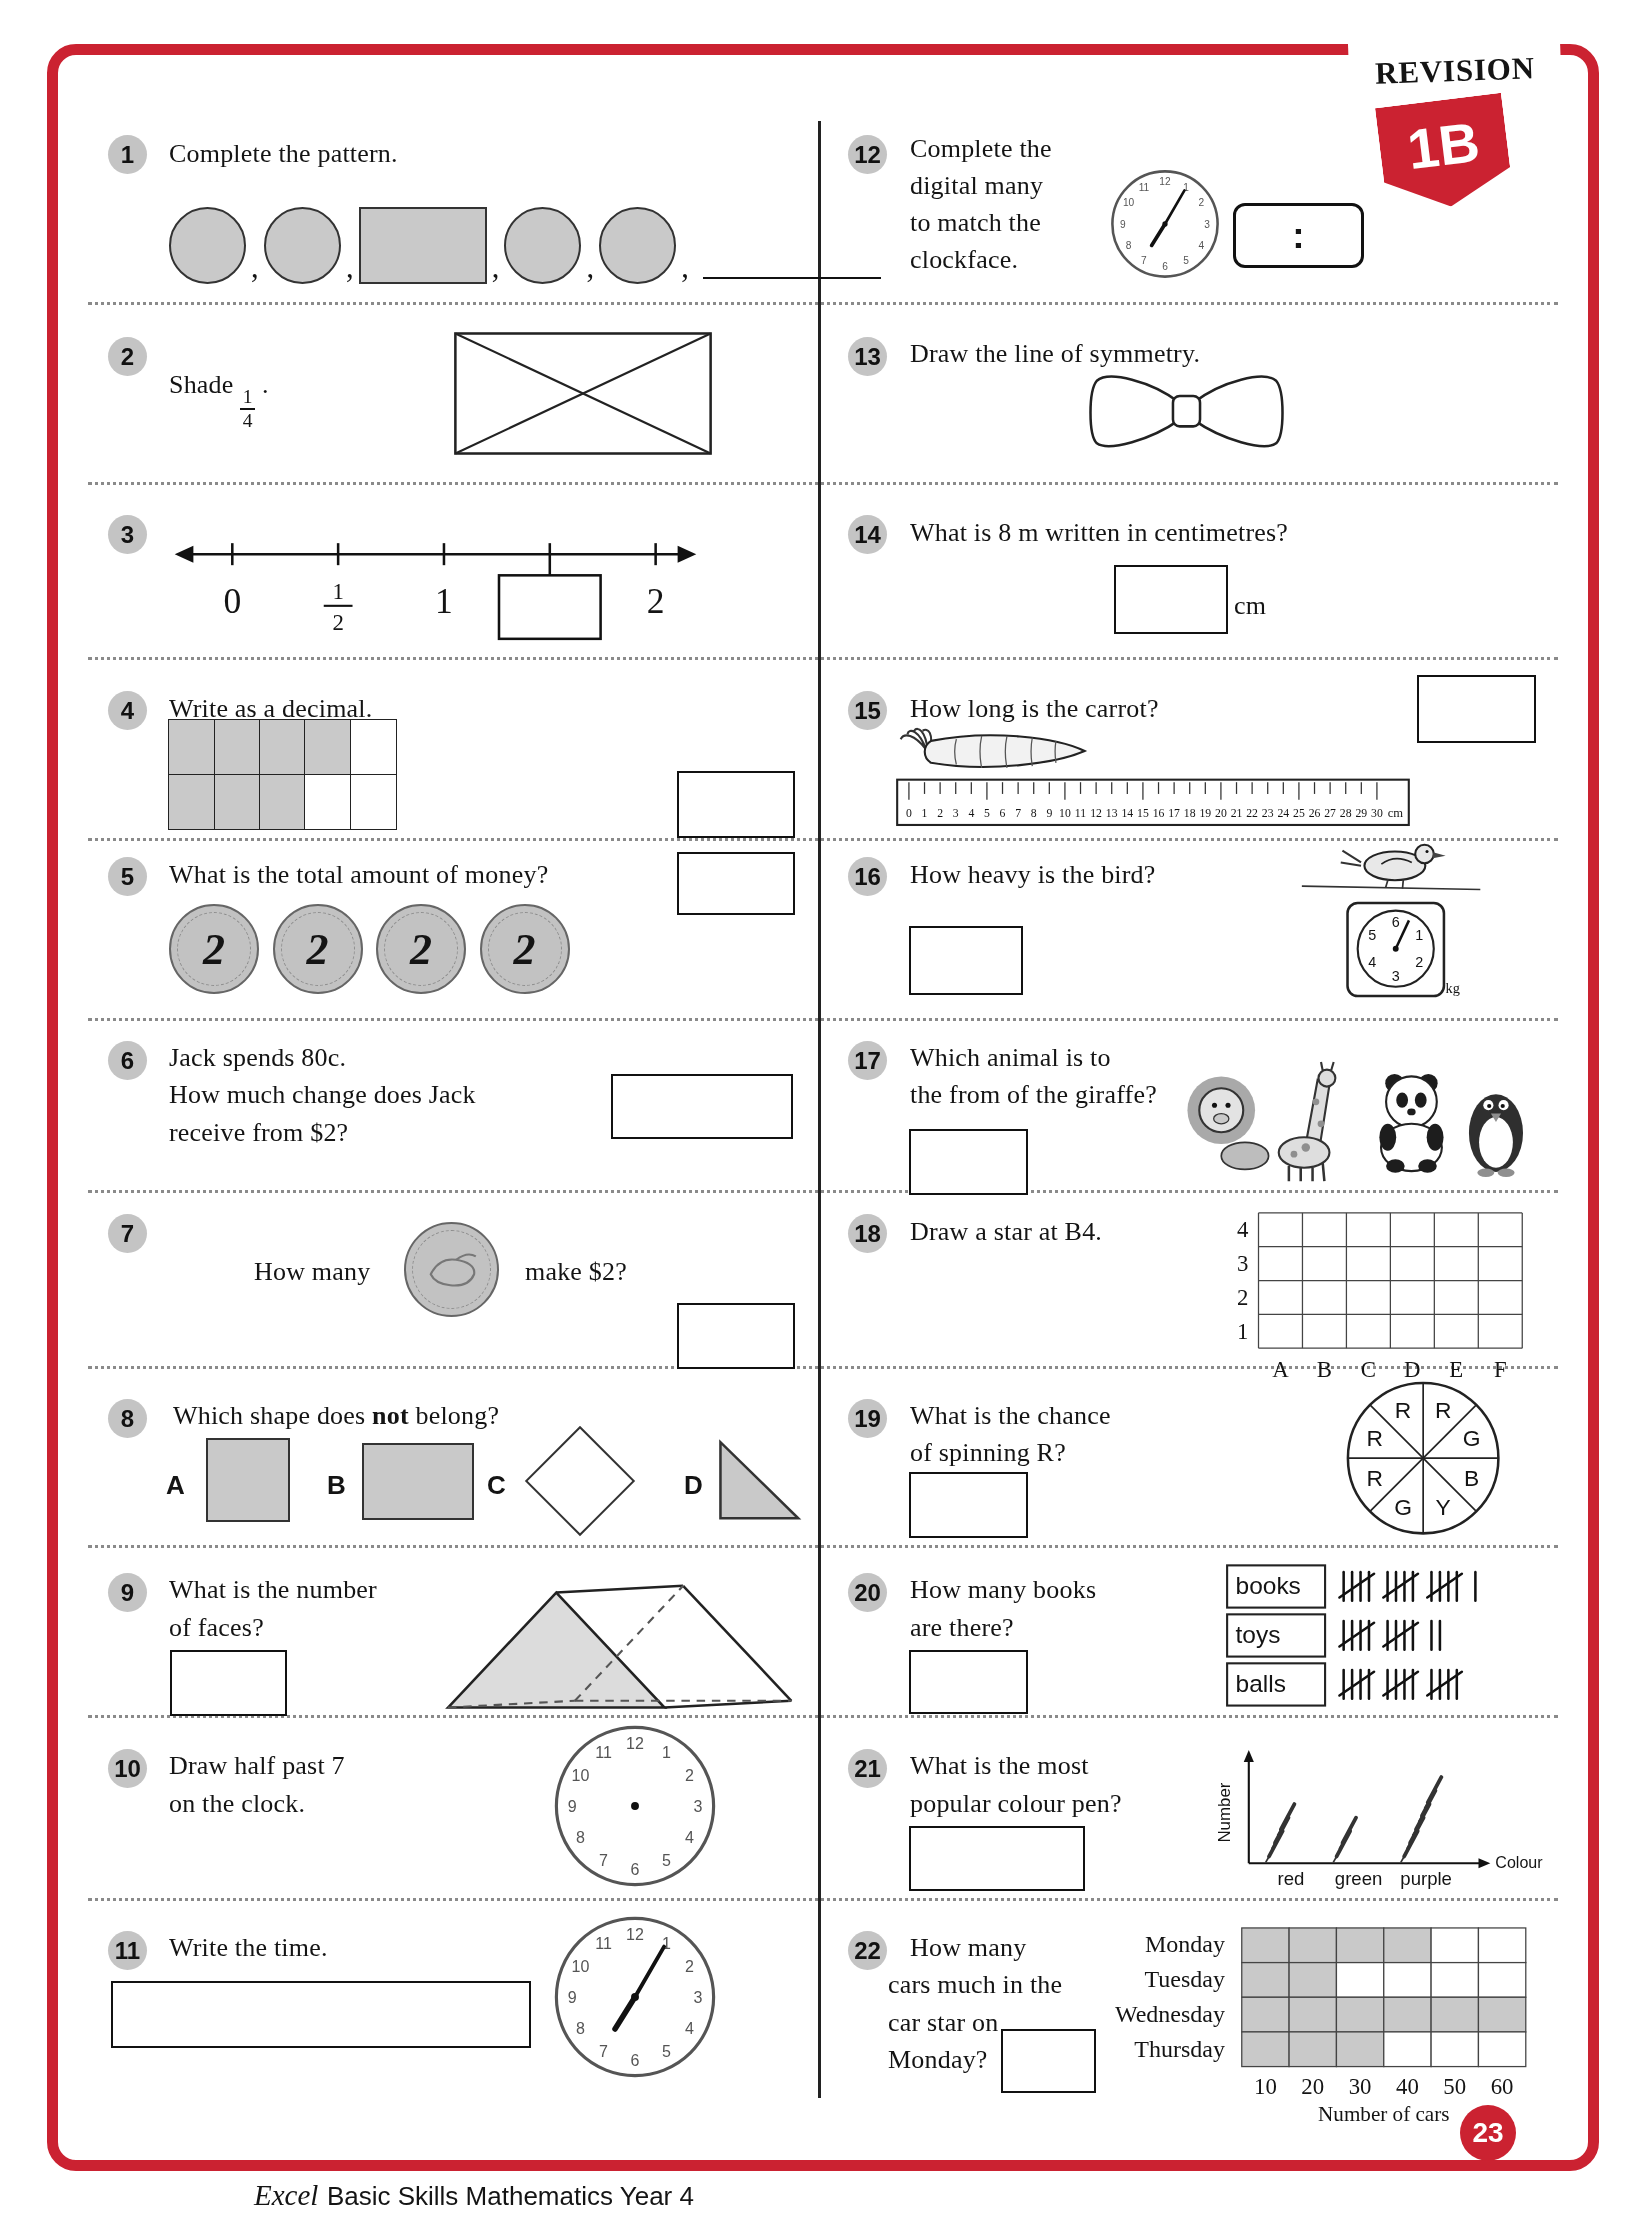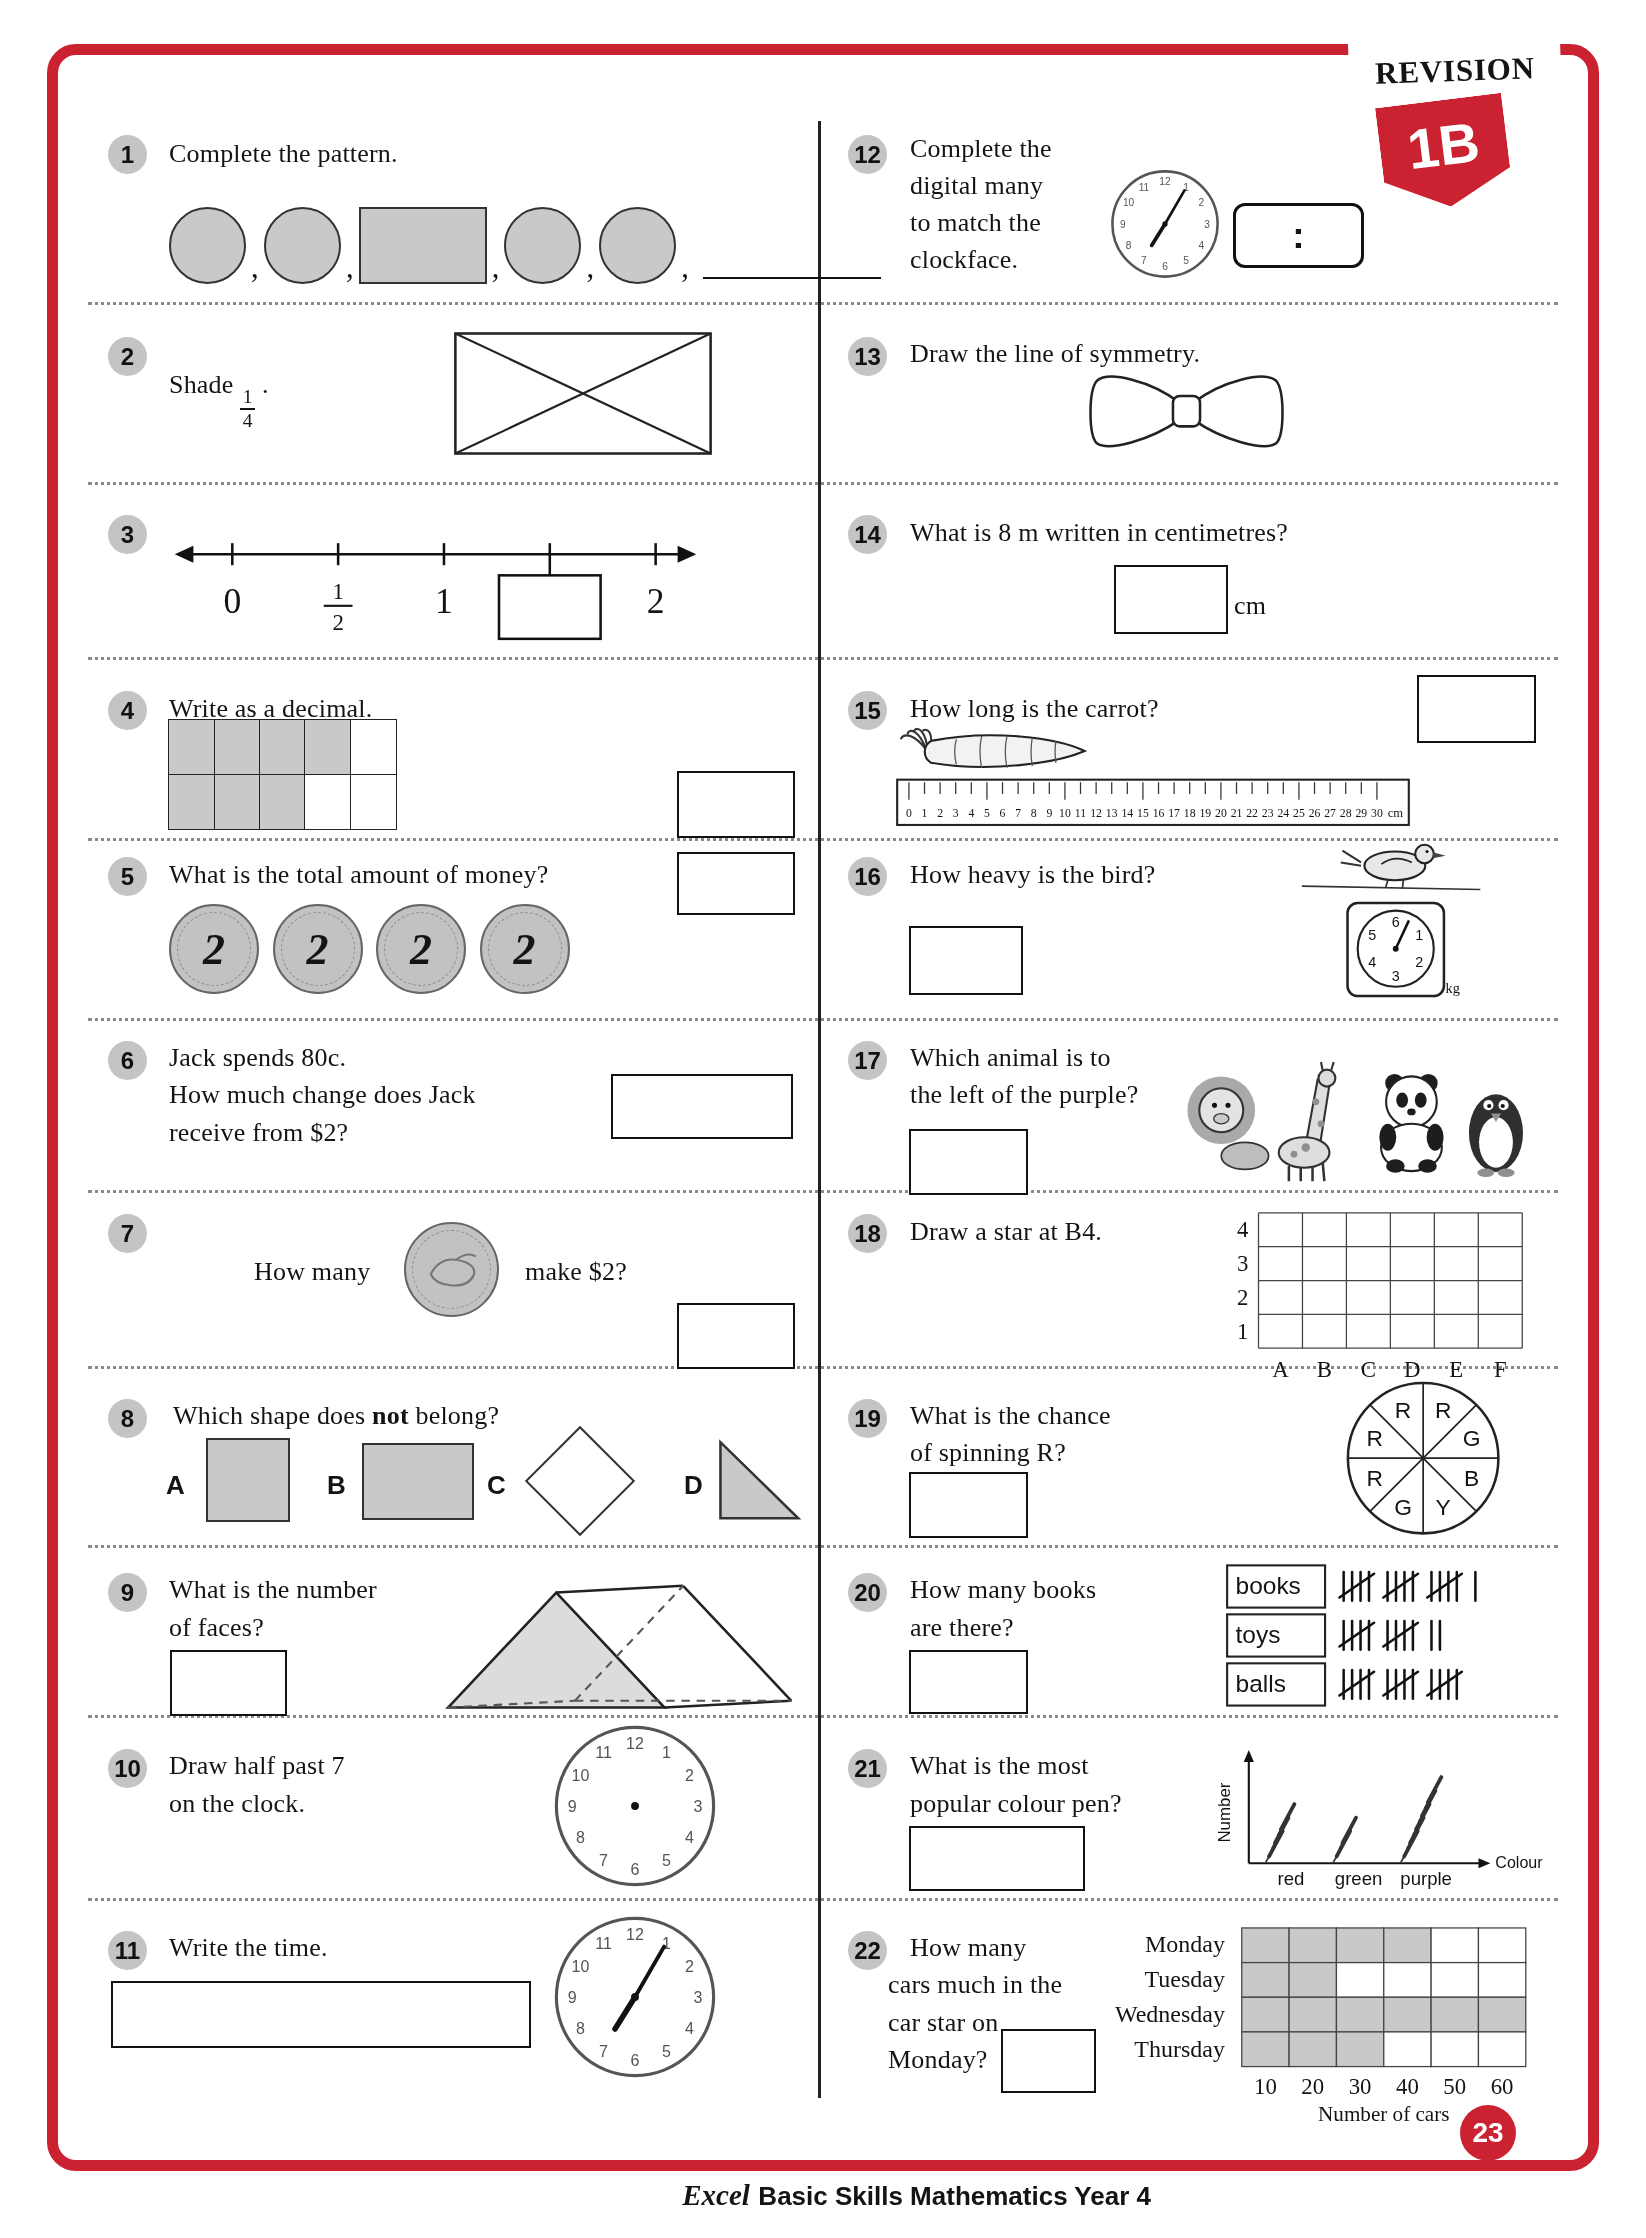--- a/index.html
+++ b/index.html
@@ -34,22 +34,22 @@
   .digital{position:absolute;border:3.4px solid #111;border-radius:12px;background:#fff;
            display:flex;align-items:center;justify-content:center;
            font-family:"Liberation Sans",sans-serif;font-weight:bold;font-size:37px;}
   .revision-tag{position:absolute;left:1349px;top:34px;width:212px;height:74px;background:#fff;
            display:flex;align-items:center;justify-content:center;font-weight:bold;font-size:31px;
            letter-spacing:0.8px;transform:rotate(-2deg);z-index:5;}
   .badge{position:absolute;left:1381px;top:100px;width:127px;height:107px;background:#cb2231;color:#fff;
            display:flex;align-items:center;justify-content:center;padding-bottom:17px;box-sizing:border-box;
            font-family:"Liberation Sans",sans-serif;font-weight:bold;font-size:56px;
            clip-path:polygon(0 0,100% 0,100% 70%,50% 100%,0 70%);transform:rotate(-7deg);z-index:5;}
-  .footer{position:absolute;left:254px;top:2179px;width:897px;text-align:right;
-           font-family:"Liberation Sans",sans-serif;font-weight:bold;font-size:26px;}
+  .footer{position:absolute;left:254px;top:2179px;width:897px;text-align:left;
+           font-family:"Liberation Sans",sans-serif;font-weight:normal;font-size:26px;}
   .brand{font-family:"Liberation Serif",serif;font-style:italic;font-size:29px;margin-right:8.5px;}
   .page-num{position:absolute;left:1460px;top:2105px;width:56px;height:56px;border-radius:50%;background:#cb2231;
            color:#fff;display:flex;align-items:center;justify-content:center;z-index:6;
            font-family:"Liberation Sans",sans-serif;font-weight:bold;font-size:28px;}
   .dayrow{height:35px;line-height:35px;text-align:right;font-size:24px;}
   svg{position:absolute;overflow:visible;}
 </style>
 </head>
 <body>
 
@@ -380,21 +380,21 @@
       <text x="113" y="170" font-size="17" text-anchor="middle" fill="#141414" font-family="&quot;Liberation Sans&quot;,sans-serif" dominant-baseline="central">3</text>
       <text x="85.28718707889797" y="154" font-size="17" text-anchor="middle" fill="#141414" font-family="&quot;Liberation Sans&quot;,sans-serif" dominant-baseline="central">4</text>
       <text x="85.28718707889797" y="122" font-size="17" text-anchor="middle" fill="#141414" font-family="&quot;Liberation Sans&quot;,sans-serif" dominant-baseline="central">5</text>
       <line x1="113" y1="138" x2="128.63687568440588" y2="104.46661187964395" stroke="#111" stroke-width="3"></line>
       <circle cx="113" cy="138" r="3.5" fill="#111"></circle>
       <text x="172" y="190" font-size="17" text-anchor="start" fill="#141414" font-family="&quot;Liberation Serif&quot;,serif">kg</text>
     </svg>
 
   <div class="qnum" style="left:848px;top:1041px">17</div>
   <div class="qtext" style="left:910px;top:1043px">Which animal is to</div>
-  <div class="qtext" style="left:910px;top:1080px">the left of the purple?</div>
+  <div class="qtext" style="left:910px;top:1080px">the from of the giraffe?</div>
   <div class="abox" style="left:909px;top:1129px;width:115px;height:62px"></div>
   <svg style="left:1179px;top:1051px" width="355" height="132" viewBox="0 0 420 156">
     <g>
       <circle cx="50" cy="70" r="40" fill="#a9a9a9"></circle>
       <circle cx="50" cy="70" r="26" fill="#e3e3e3" stroke="#333" stroke-width="2.5"></circle>
       <circle cx="42" cy="64" r="3" fill="#111"></circle>
         <circle cx="58" cy="64" r="3" fill="#111"></circle>
       <ellipse cx="50" cy="80" rx="9" ry="6" fill="#c9c9c9" stroke="#333" stroke-width="1.5"></ellipse>
       <ellipse cx="78" cy="124" rx="28" ry="16" fill="#bdbdbd" stroke="#333" stroke-width="2"></ellipse>
     </g>

